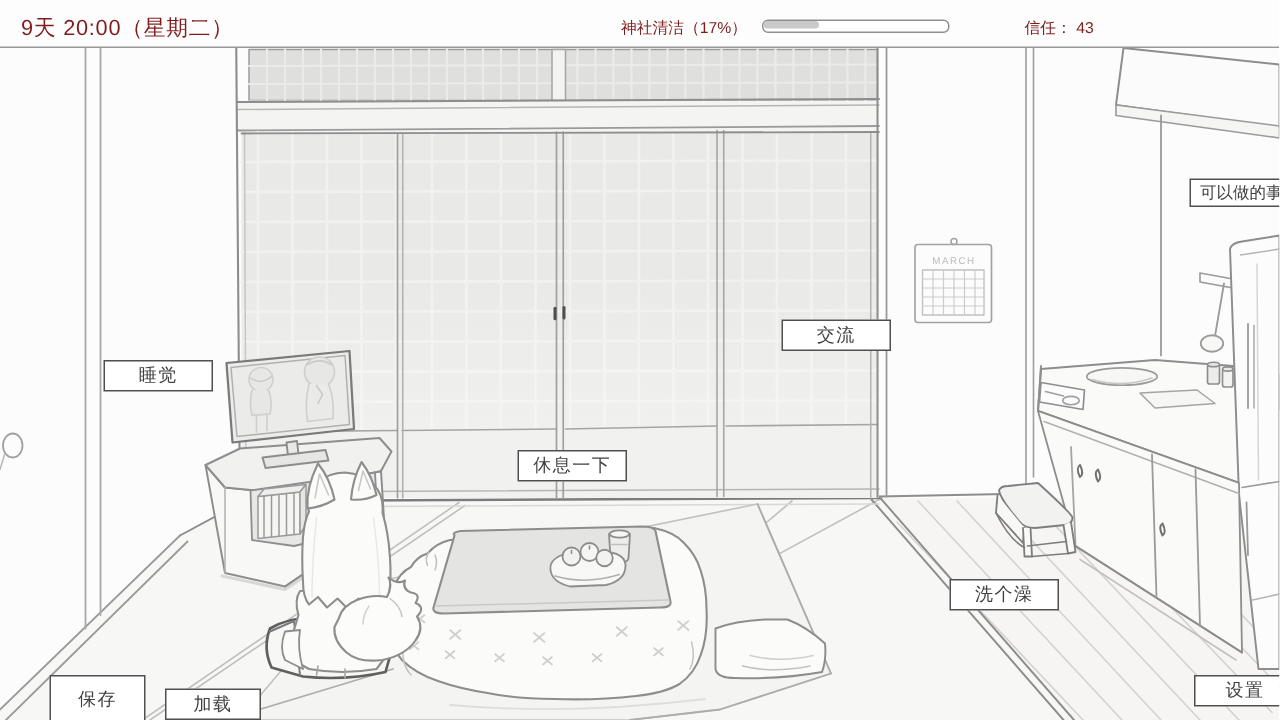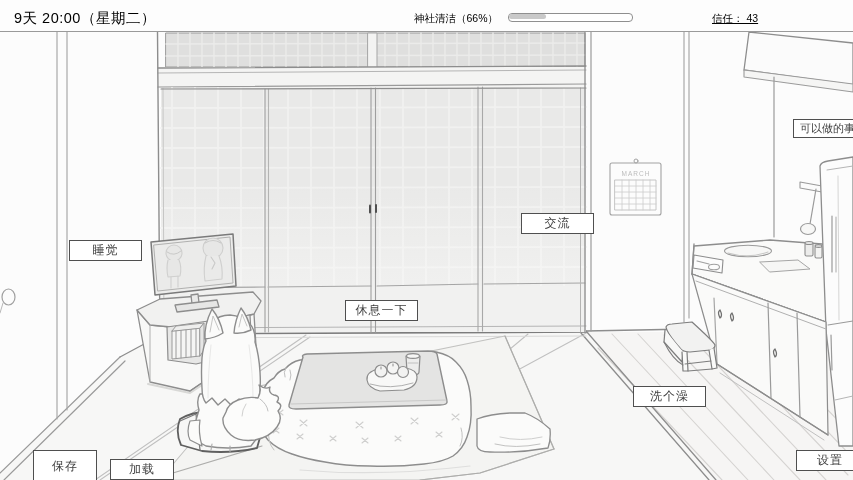--- a/index.html
+++ b/index.html
@@ -1,21 +1,21 @@
 <!DOCTYPE html>
 <html><head>
 <meta charset="utf-8">
 <style>
   html,body{margin:0;padding:0;background:#fff;}
   #stage{position:relative;width:853px;height:480px;overflow:hidden;background:#fdfdfd;
          font-family:"Liberation Sans", sans-serif;}
   .btn{position:absolute;background:#fff;border:1.8px solid #4f4f4f;color:#404040;
        display:flex;align-items:center;justify-content:center;font-size:12px;
        letter-spacing:1px;box-sizing:border-box;margin-left:24px;}
-  .hudtext{position:absolute;color:#000000;white-space:nowrap;text-align:center;}
+  .hudtext{position:absolute;color:#7f1d1d;white-space:nowrap;text-align:center;}
 </style>
 </head>
 <body>
 <div id="stage">
 
   <svg id="scene" width="853" height="480" viewBox="0 0 853 480" style="position:absolute;left:0;top:0;" fill="none" stroke-linecap="round" stroke-linejoin="round">
     <defs>
       <linearGradient id="doorfade" x1="0" y1="0" x2="0" y2="1">
         <stop offset="0" stop-color="#fbfbfa" stop-opacity="0"></stop>
         <stop offset="1" stop-color="#fbfbfa" stop-opacity="0.4"></stop>
@@ -420,27 +420,27 @@
       <path d="M260,399 Q267,404 268,411" stroke="#c0c0c0" stroke-width="1"></path>
       <path d="M246,404 Q242,410 242,416" stroke="#d0d0cf" stroke-width="1"></path>
       <path d="M285,377 Q283,372 286,368 M290,380 Q292,375 290,370" stroke="#c0c0c0" stroke-width="1"></path>
     </g>
   </svg>
 
   <div style="position:absolute;left:0;top:0;width:853px;height:31px;background:#fdfdfd;border-bottom:1px solid #9a9a9a;"></div>
 
   <div class="hudtext" style="left:14px;top:9px;font-size:14.5px;letter-spacing:0.5px;">9天 20:00（星期二）</div>
 
-  <div class="hudtext" style="left:414px;top:12px;font-size:10.5px;">神社清洁（66%）</div>
+  <div class="hudtext" style="left:414px;top:12px;font-size:10.5px;">神社清洁（17%）</div>
 
   <div style="position:absolute;left:508px;top:13px;width:123px;height:7px;border:1px solid #8f8f8f;border-radius:4px;background:#fff;"></div>
 
   <div style="position:absolute;left:509px;top:14px;width:37px;height:5px;border-radius:3px;background:#c9c9c9;"></div>
 
-  <div class="hudtext" style="left:712px;top:12px;font-size:10.5px;text-decoration:underline;">信任： 43</div>
+  <div class="hudtext" style="left:683px;top:12px;font-size:10.5px;">信任： 43</div>
 
   <div class="btn" style="left:45px;top:240px;width:73px;height:21px;">睡觉</div>
 
 
   <div class="btn" style="left:321px;top:300px;width:73px;height:21px;">休息一下</div>
 
   <div class="btn" style="left:497px;top:213px;width:73px;height:21px;">交流</div>
 
   <div class="btn" style="left:769px;top:119px;width:69px;height:19px;font-size:11px;letter-spacing:0;">可以做的事</div>
 

